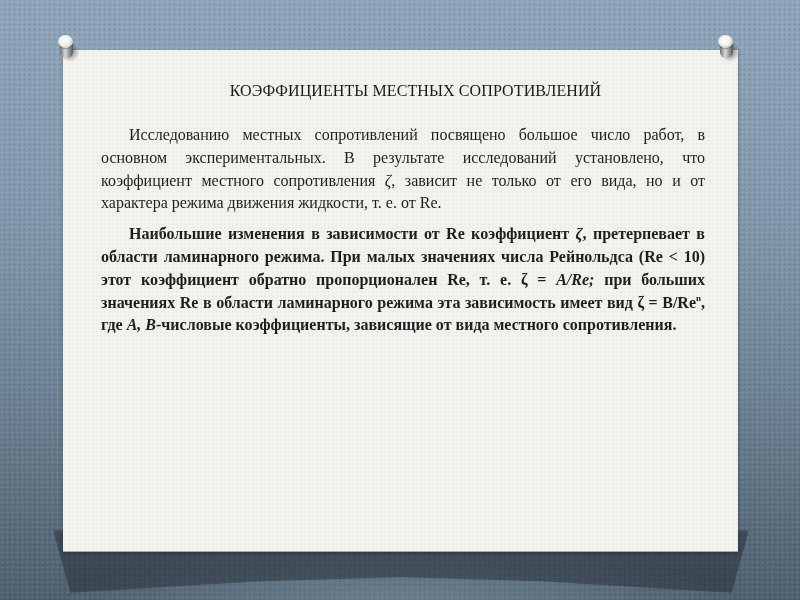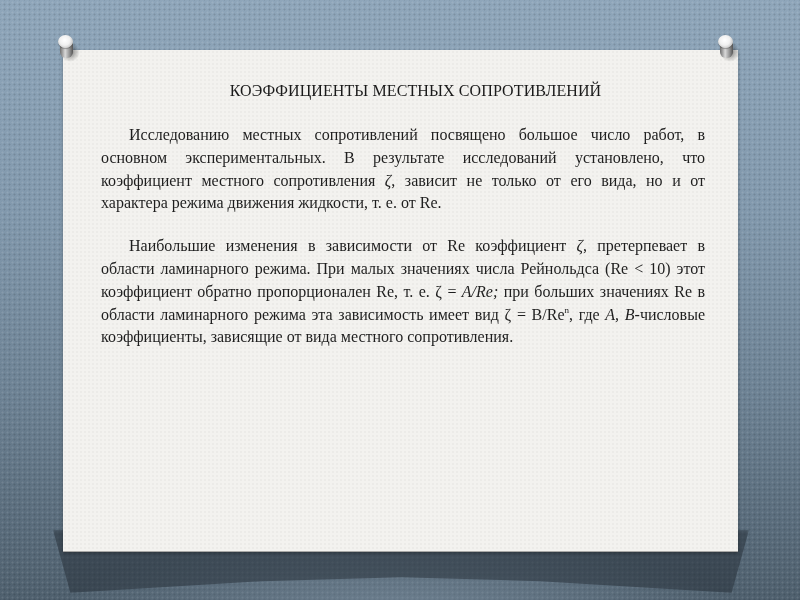--- a/index.html
+++ b/index.html
@@ -105,21 +105,22 @@
       font-size: 16px;
       line-height: 22.8px;
       color: #1e1e1e;
       text-align: justify;
     }
     .body-text p {
       margin: 0;
       text-indent: 28px;
     }
     .body-text p + p {
-      margin-top: 20px;
+      margin-top: 8px;
+      font-weight: bold;
     }
     .it { font-style: italic; }
     sup { font-size: 9px; vertical-align: 7px; line-height: 0; }
   </style>
 </head>
 <body>
 
 <div class="bg-texture"></div>
 <div class="bottom-glow"></div>
 

